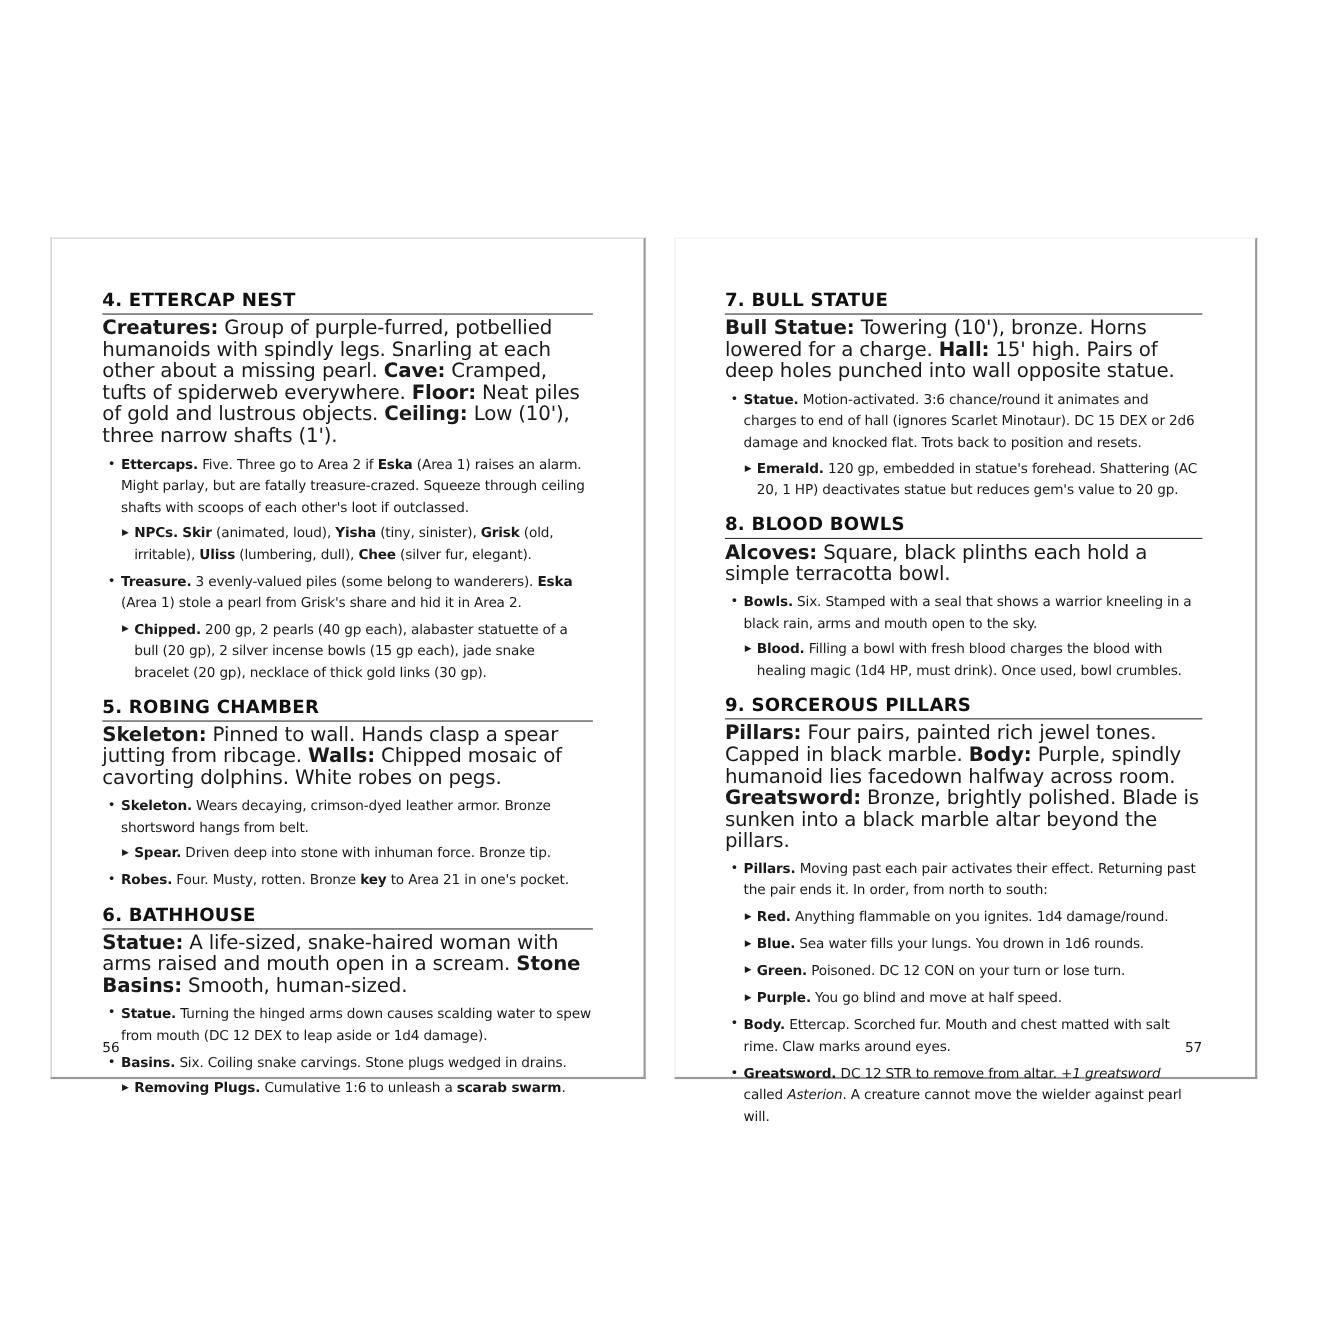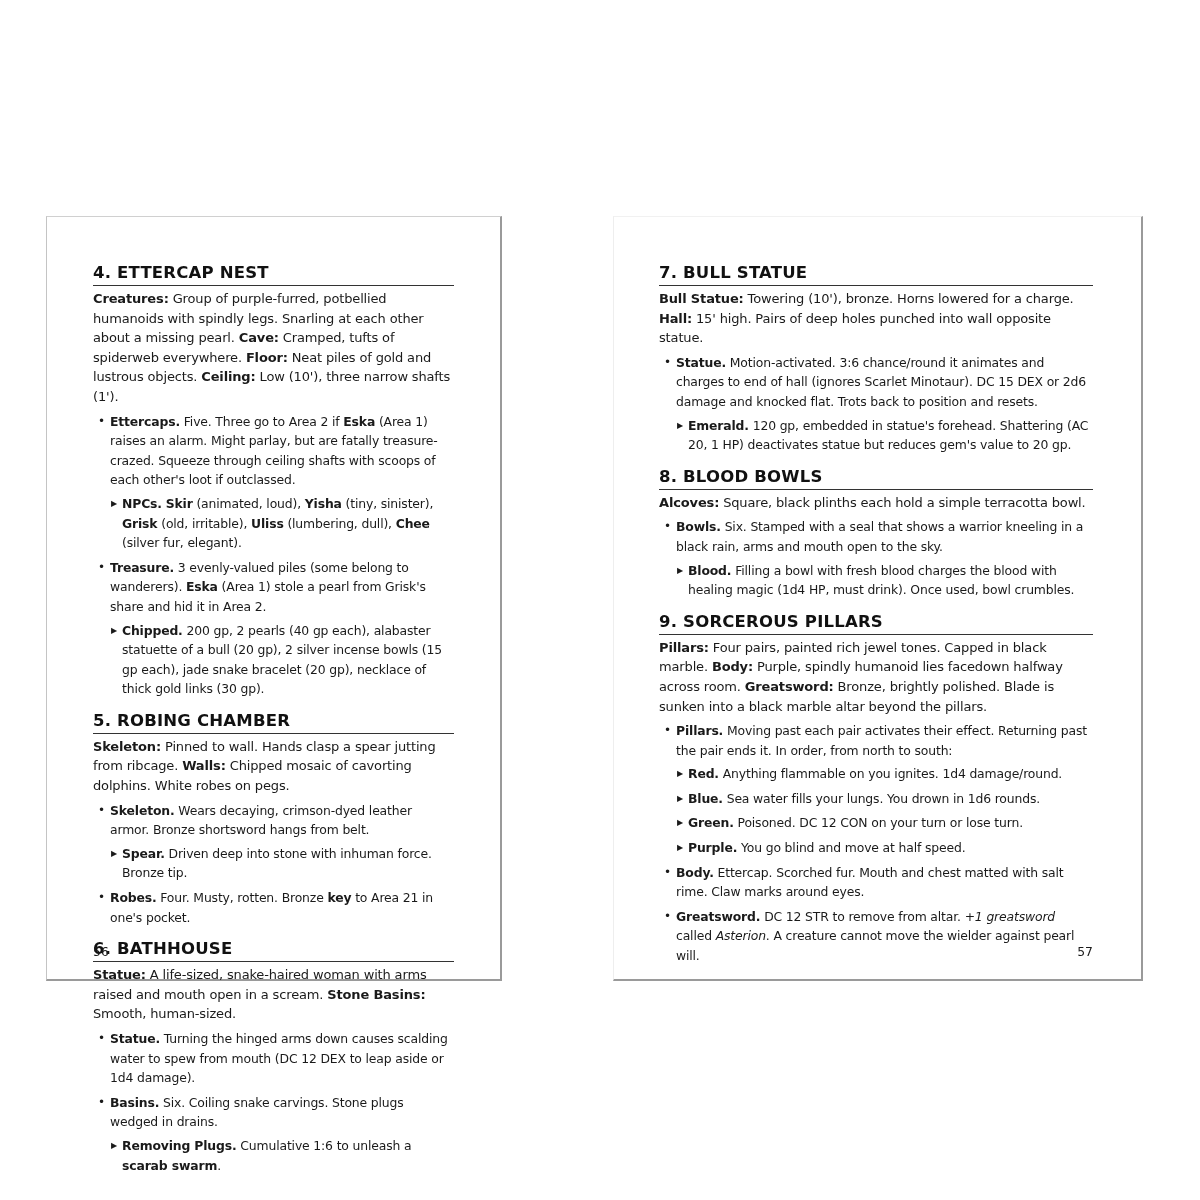--- a/index.html
+++ b/index.html
@@ -4,38 +4,38 @@
 <style>
   html, body { margin:0; padding:0; }
   body {
     width:1200px; height:1200px; background:#ffffff; position:relative; overflow:hidden;
     font-family:"DejaVu Sans", "Liberation Sans", sans-serif; color:#1a1a1a;
   }
   .page {
     position:absolute; top:216px; height:765px; background:#fff; box-sizing:border-box;
   }
   .page.left {
-    left:46px; width:456px;
+    left:46px; width:541px;
     border-top:1px solid #d0d0d0; border-left:1px solid #c4c4c4;
     border-right:2px solid #9a9a9a; border-bottom:2px solid #9a9a9a;
   }
   .page.right {
     left:613px; width:530px;
     border-top:1px solid #f1f1f1; border-left:1px solid #eeeeee;
     border-right:2px solid #9a9a9a; border-bottom:2px solid #9a9a9a;
   }
   .content { position:absolute; left:46px; right:46px; top:46px; }
   .page.right .content { left:45px; right:48px; }
   h2.sec {
     margin:0; font-family:"DejaVu Sans", sans-serif; font-weight:bold;
     font-size:16.5px; letter-spacing:0.2px; line-height:20px; padding-bottom:2px;
     border-bottom:1.5px solid #333; color:#111;
   }
   p.intro {
-    margin:3px 0 0 0; font-size:13px; line-height:19.6px; letter-spacing:-0.15px;
+    margin:3px 0 0 0; font-size:18px; line-height:19.6px; letter-spacing:-0.15px;
   }
   .b { font-weight:bold; }
   .i { font-style:italic; }
   ul.bul { list-style:none; margin:5px 0 0 0; padding:0; }
   ul.bul > li {
     position:relative; padding-left:17px; font-size:12.4px; line-height:19.6px;
     letter-spacing:-0.15px; margin-bottom:5px;
   }
   ul.bul > li > .dot { position:absolute; left:5px; top:0; font-size:12px; }
   ul.sub { list-style:none; margin:4px 0 0 0; padding:0; }

